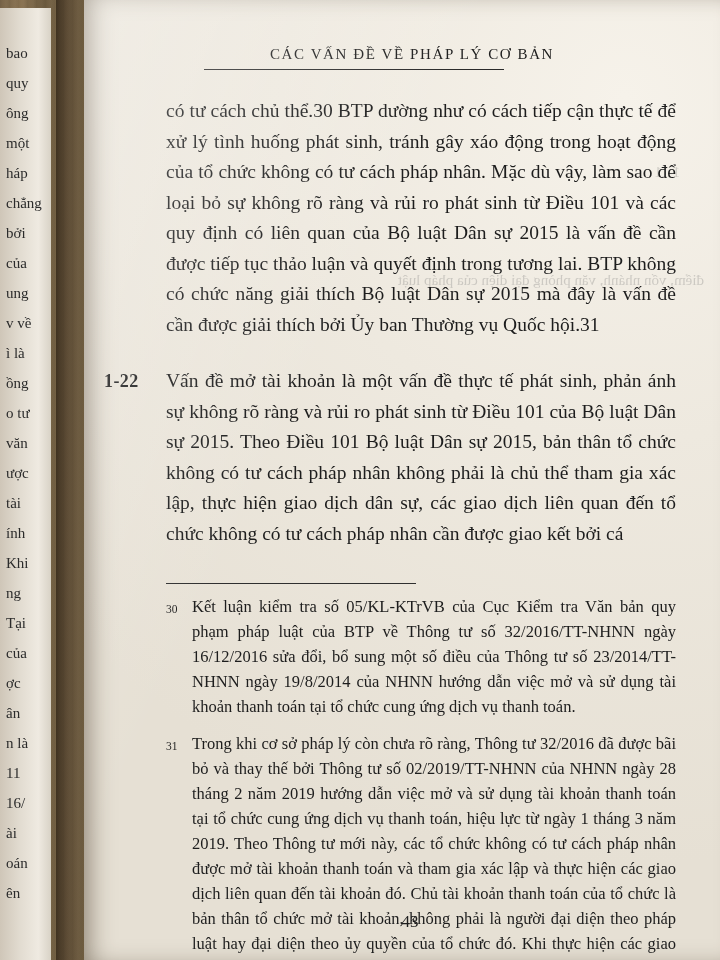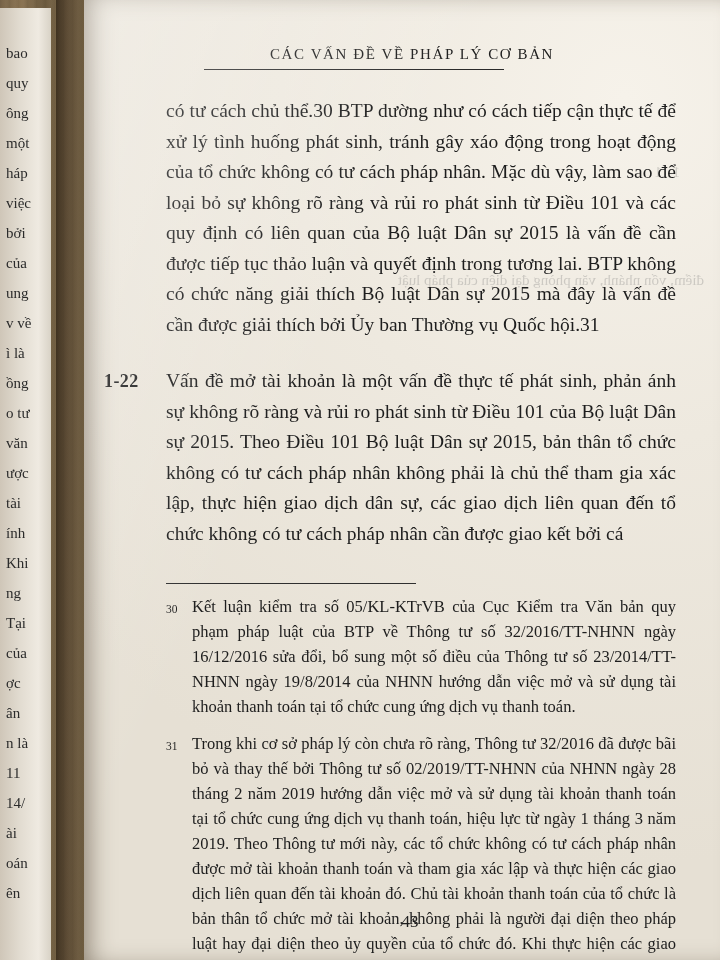--- a/index.html
+++ b/index.html
@@ -122,21 +122,21 @@
 <div class="scene">
   <div class="desk"></div>
 
   <div class="left-page">
     <div class="lcol">
       <div>bao</div>
       <div>quy</div>
       <div>ông</div>
       <div>một</div>
       <div>háp</div>
-      <div>việc</div>
+      <div>chẳng</div>
       <div>bởi</div>
       <div>của</div>
       <div>ung</div>
       <div>v về</div>
       <div>ì là</div>
       <div>ồng</div>
       <div></div>
       <div>o tư</div>
       <div>văn</div>
       <div>ược</div>
@@ -144,21 +144,21 @@
       <div>ính</div>
       <div>Khi</div>
       <div>ng</div>
       <div>Tại</div>
       <div>của</div>
       <div>ợc</div>
       <div>ân</div>
       <div>n là</div>
       <div></div>
       <div>11</div>
-      <div>14/</div>
+      <div>16/</div>
       <div>ài</div>
       <div>oán</div>
       <div>ên</div>
     </div>
   </div>
 
   <div class="gutter"></div>
 
   <div class="page">
 

